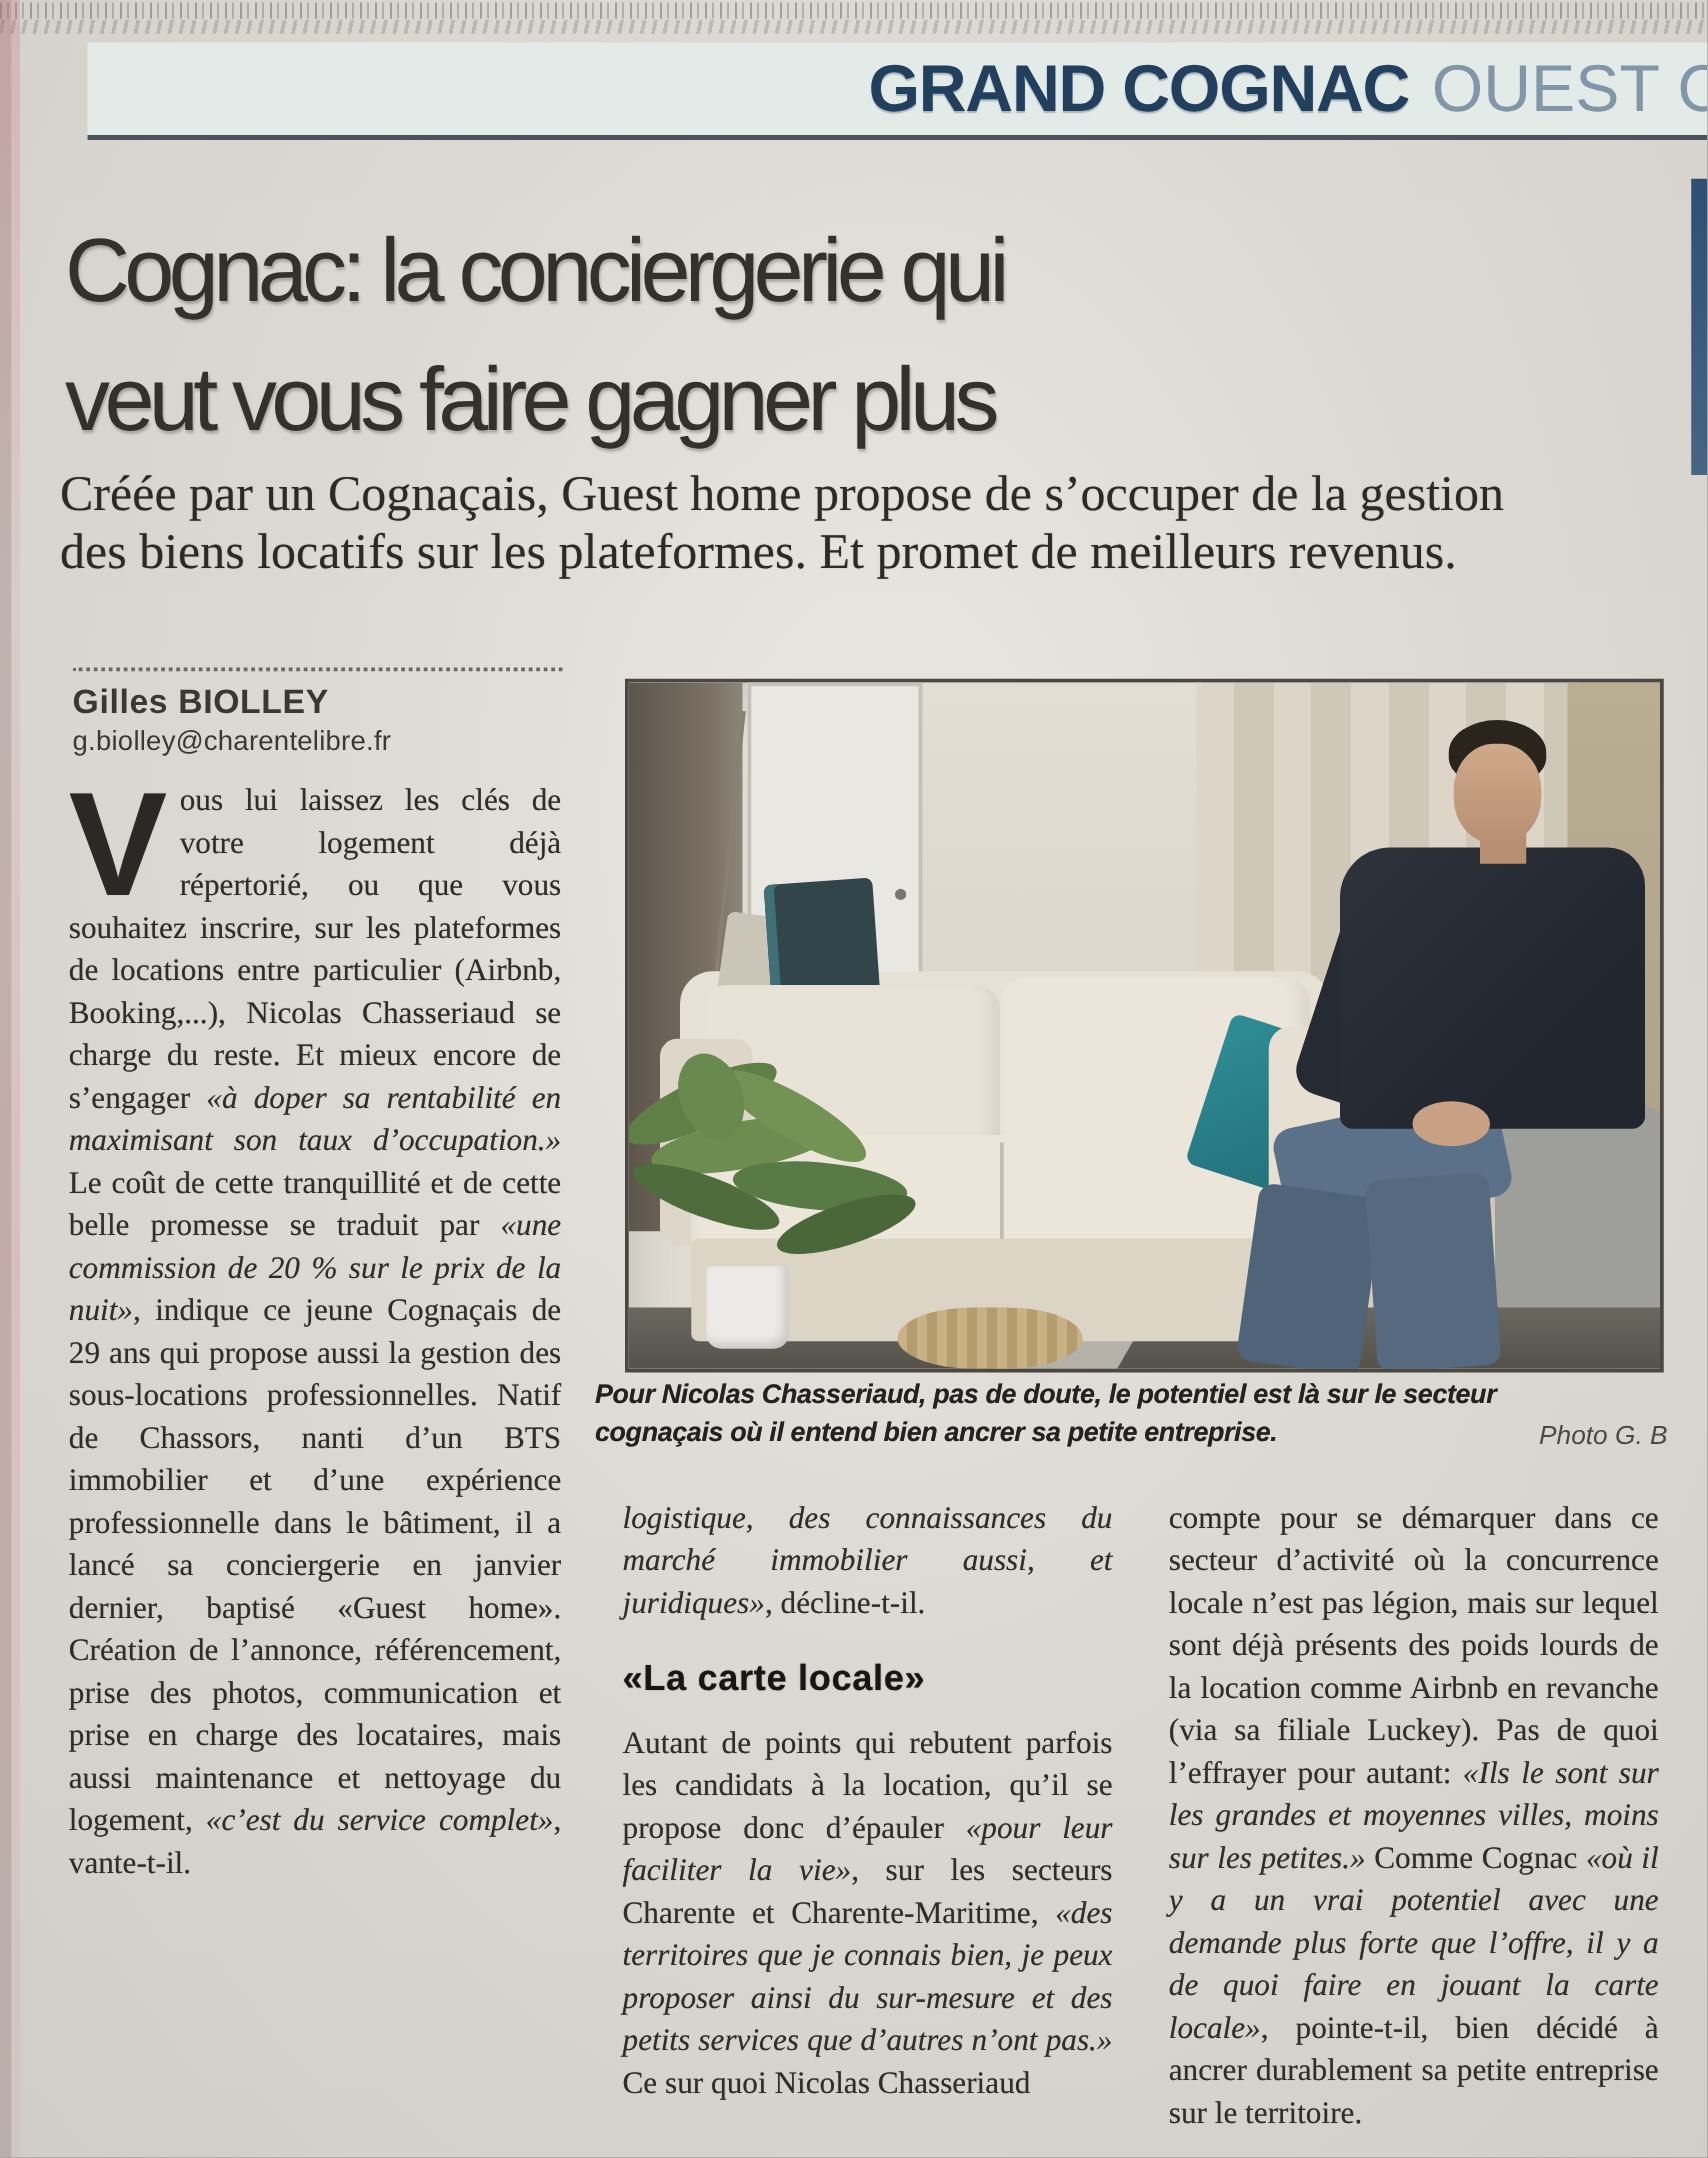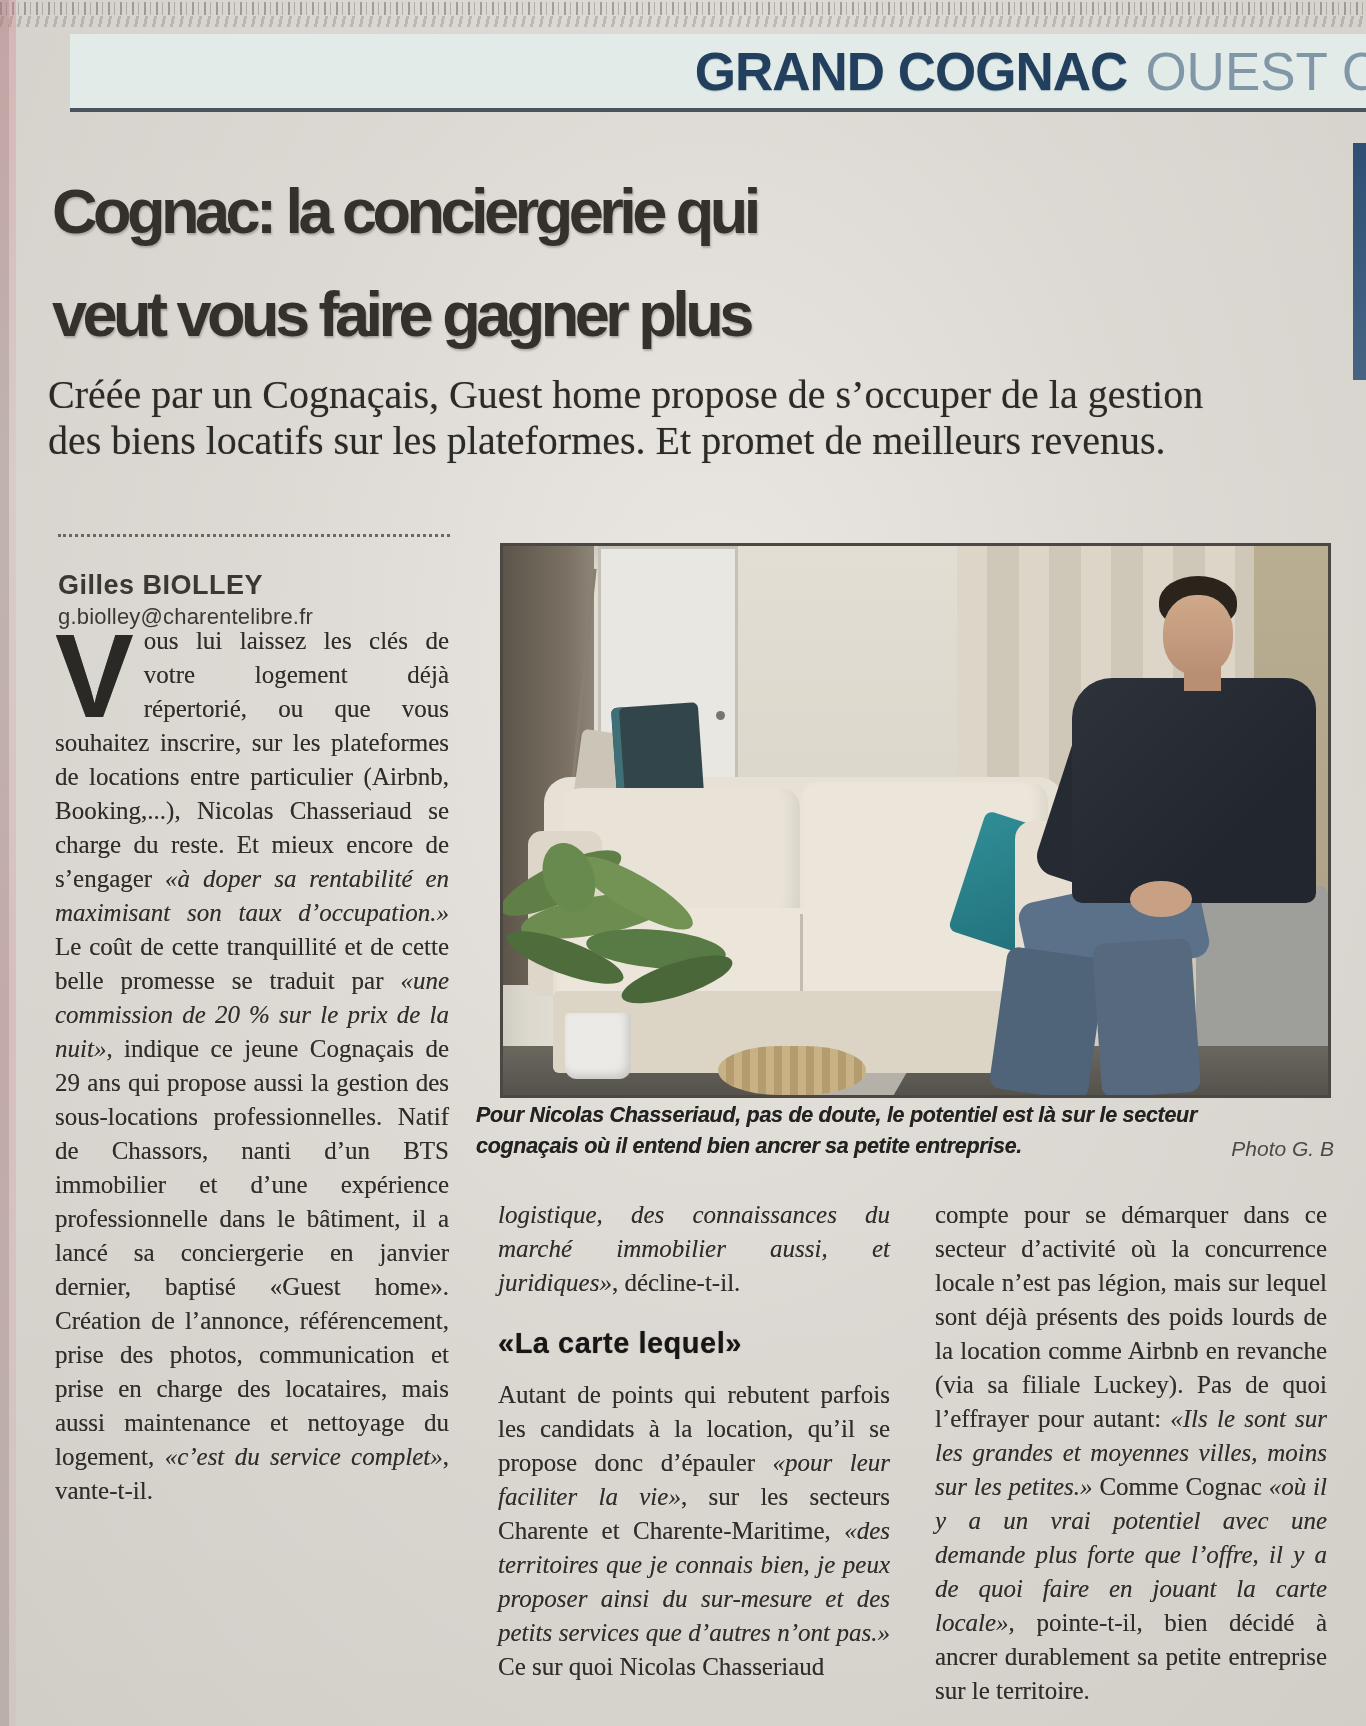--- a/index.html
+++ b/index.html
@@ -24,30 +24,30 @@
     background:linear-gradient(180deg,#2e4f74,#3d5c7e 60%,#486483);}
   
   .kicker-band{position:absolute;left:70px;right:0;top:34px;height:74px;background:#e2ebe8;
     border-bottom:4px solid #4a545c;display:flex;align-items:center;justify-content:flex-end;
     overflow:hidden;white-space:nowrap;font-family:"Liberation Sans",sans-serif;}
   .kicker-main{font-size:53px;font-weight:700;letter-spacing:-1px;color:#223f5e;
     text-shadow:0 1px 1px rgba(34,63,94,.3);}
   .kicker-secondary{font-size:53px;font-weight:400;color:#8196a6;margin-left:18px;margin-right:-14px;}
   
   .headline{position:absolute;left:52px;top:118px;width:1312px;
-    font-family:"Liberation Sans",sans-serif;font-weight:700;
-    font-size:63px;line-height:103px;letter-spacing:-4.5px;color:#34312d;
+    font-family:"Liberation Sans",sans-serif;font-weight:400;
+    font-size:72px;line-height:103px;letter-spacing:-4.5px;color:#34312d;
     text-shadow:1px 2px 2px rgba(80,75,70,.35);}
   
   .standfirst{position:absolute;left:48px;top:372px;width:1300px;
     font-size:40px;line-height:46px;color:#2c2a26;text-shadow:0 0 1px rgba(60,55,50,.4);}
   
   .byline{position:absolute;left:58px;top:534px;width:392px;border-top:3px dotted #6b6761;padding-top:9px;
     font-family:"Liberation Sans",sans-serif;color:#3b3733;}
-  .byline-name{font-size:27px;font-weight:700;letter-spacing:.5px;margin-top:24px;}
+  .byline-name{font-size:27px;font-weight:700;letter-spacing:.5px;}
   .byline-email{font-size:22px;font-weight:400;margin-top:3px;letter-spacing:.2px;}
   
   .col{position:absolute;text-align:justify;font-size:25px;line-height:34px;color:#302d28;
     text-shadow:0 0 .6px rgba(55,50,45,.5);hyphens:auto;}
   .col-1{left:55px;top:624px;width:394px;height:1080px;}
   .col-2{left:498px;top:1198px;width:392px;height:512px;}
   .col-3{left:935px;top:1198px;width:392px;height:512px;}
   .body-para{margin:0;}
   .body-para em{font-style:italic;}
   .drop-cap{float:left;font-family:"Liberation Sans",sans-serif;font-weight:700;
@@ -198,20 +198,20 @@
     <div class="ph-hands"></div>
   </div>
 
   <div class="caption-row">
     <div class="caption-text">Pour Nicolas Chasseriaud, pas de doute, le potentiel est là sur le secteur cognaçais où il entend bien ancrer sa petite entreprise.</div>
     <div class="caption-credit">Photo G. B</div>
   </div>
 
   <div class="col col-2">
       <p class="body-para"><em>logistique, des connaissances du marché immobilier aussi, et juridiques»</em><span>, décline-t-il.</span></p>
-      <h3 class="inline-subhead">«La carte lequel»</h3>
+      <h3 class="inline-subhead">«La carte locale»</h3>
       <p class="body-para"><span>Autant de points qui rebutent parfois les candidats à la location, qu’il se propose donc d’épauler </span><em>«pour leur faciliter la vie»</em><span>, sur les secteurs Charente et Charente-Maritime, </span><em>«des territoires que je connais bien, je peux proposer ainsi du sur-mesure et des petits services que d’autres n’ont pas.»</em><span> Ce sur quoi Nicolas Chasseriaud</span></p>
     </div>
   <div class="col col-3">
       <p class="body-para"><span>compte pour se démarquer dans ce secteur d’activité où la concurrence locale n’est pas légion, mais sur lequel sont déjà présents des poids lourds de la location comme Airbnb en revanche (via sa filiale Luckey). Pas de quoi l’effrayer pour autant: </span><em>«Ils le sont sur les grandes et moyennes villes, moins sur les petites.»</em><span> Comme Cognac </span><em>«où il y a un vrai potentiel avec une demande plus forte que l’offre, il y a de quoi faire en jouant la carte locale»</em><span>, pointe-t-il, bien décidé à ancrer durablement sa petite entreprise sur le territoire.</span></p>
     </div>
 
 </div>
 
 </body></html>

